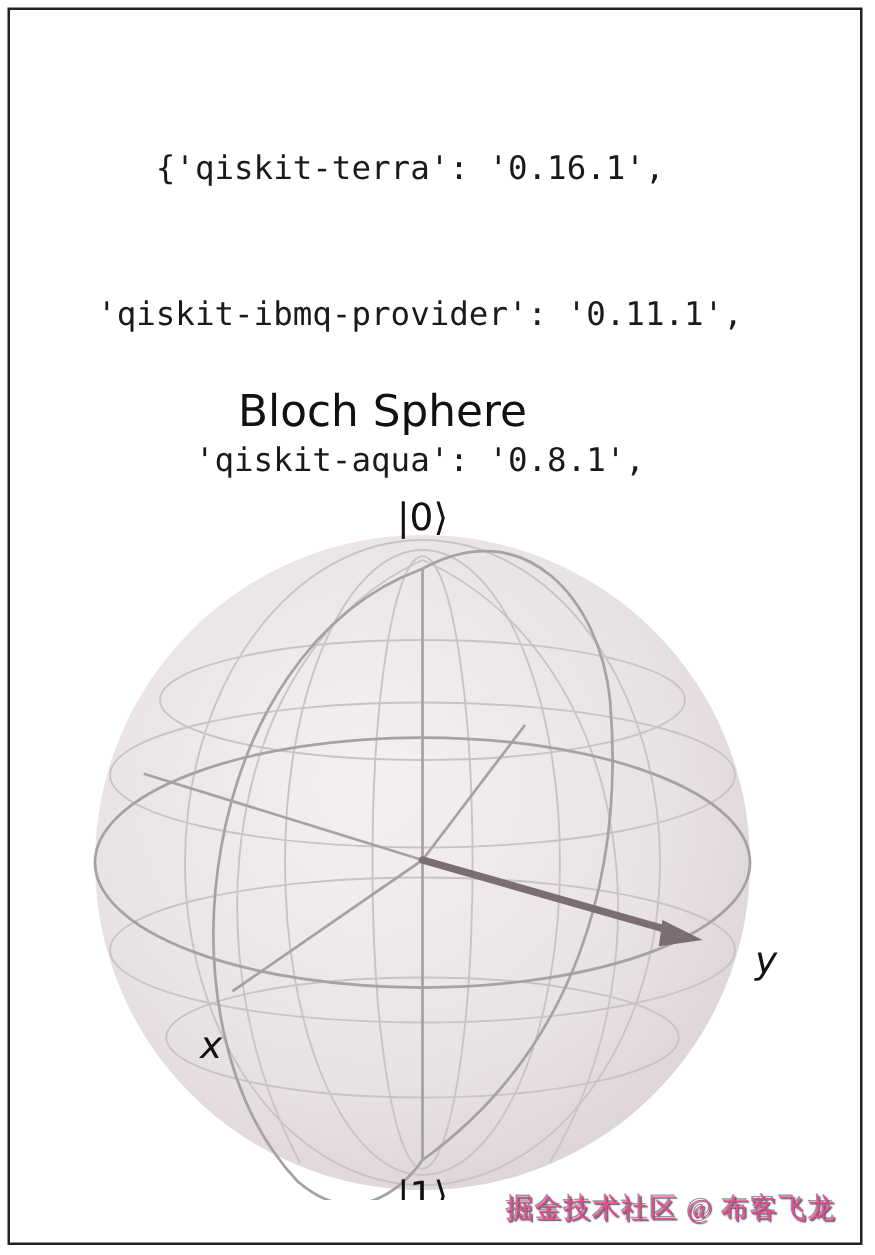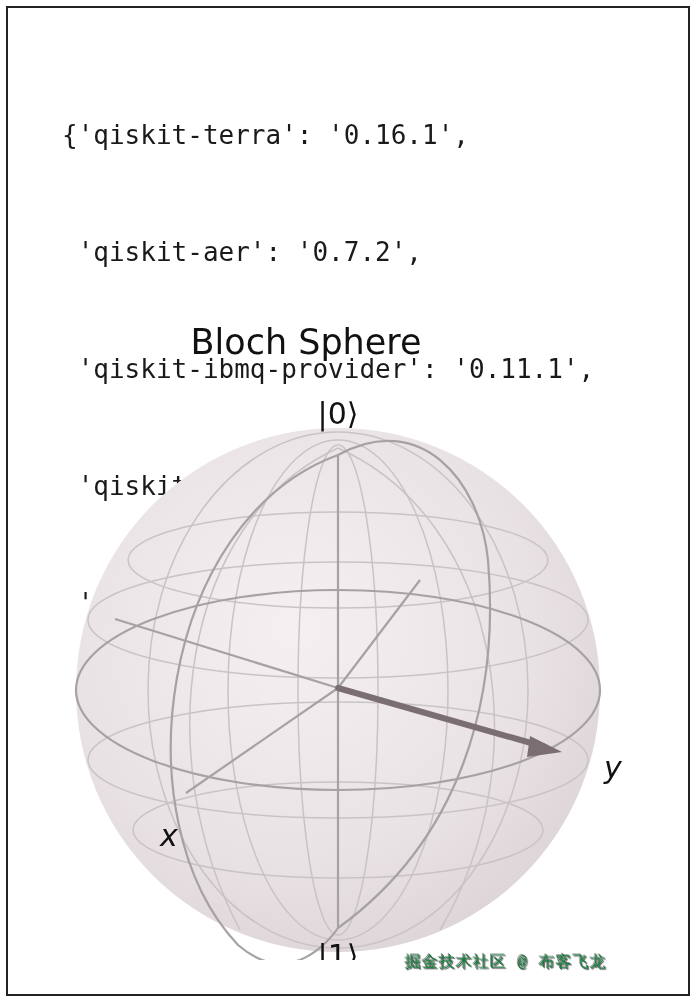--- a/index.html
+++ b/index.html
@@ -1,31 +1,30 @@
 <!DOCTYPE html>
 <html><head>
 <meta charset="utf-8">
 <style>
   html, body { margin:0; padding:0; background:#ffffff; }
   body { width:700px; height:1004px; position:relative; overflow:hidden; font-family:"DejaVu Sans", sans-serif; }
   .frame { position:absolute; left:6px; top:6px; width:684px; height:990px; border:2px solid #222; box-sizing:border-box; background:#fff; }
-  .code { position:absolute; left:62px; top:38px; font-family:"DejaVu Sans Mono", monospace; font-size:26px; line-height:39px; color:#1a1a1a; white-space:pre; }
+  .code { position:absolute; left:62px; top:38px; font-family:"DejaVu Sans Mono", monospace; font-size:26px; line-height:39px; color:#1a1a1a; white-space:pre;text-align:center; }
   .code div { height:39px; }
-  .title { position:absolute; left:0; width:612px; top:322px; text-align:center; font-family:"DejaVu Sans", sans-serif; font-size:35px; color:#111; }
+  .title { position:absolute; left:0; width:612px; top:310px; text-align:center; font-family:"DejaVu Sans", sans-serif; font-size:35px; color:#111; }
   svg.sphere { position:absolute; left:0; top:380px; }
-  .watermark { position:absolute; left:405px; top:952px; font-family:Liberation Mono, monospace; font-size:16px; color:#15803d; text-shadow: 1px 1px 1px #555, -1px -1px 0 #999; letter-spacing:1px; }
+  .watermark { position:absolute; left:405px; top:952px; font-family:Liberation Serif, serif; font-size:22px; color:#ec4899; text-shadow: 1px 1px 1px #555, -1px -1px 0 #999; letter-spacing:1px; }
 </style>
 </head>
 <body>
 
 <div class="frame"></div>
 
 <div class="code">
   <div>{'qiskit-terra': '0.16.1',</div>
-  <div> 'qiskit-aer': '0.7.2',</div>
   <div> 'qiskit-ibmq-provider': '0.11.1',</div>
   <div> 'qiskit-aqua': '0.8.1',</div>
   <div> 'qiskit': '0.23.2'}</div>
 </div>
 
 <div class="title">Bloch Sphere</div>
 
 <svg class="sphere" width="700" height="580" viewBox="0 380 700 580">
   <defs>
     <radialGradient id="sg" cx="0.42" cy="0.38" r="0.65">

